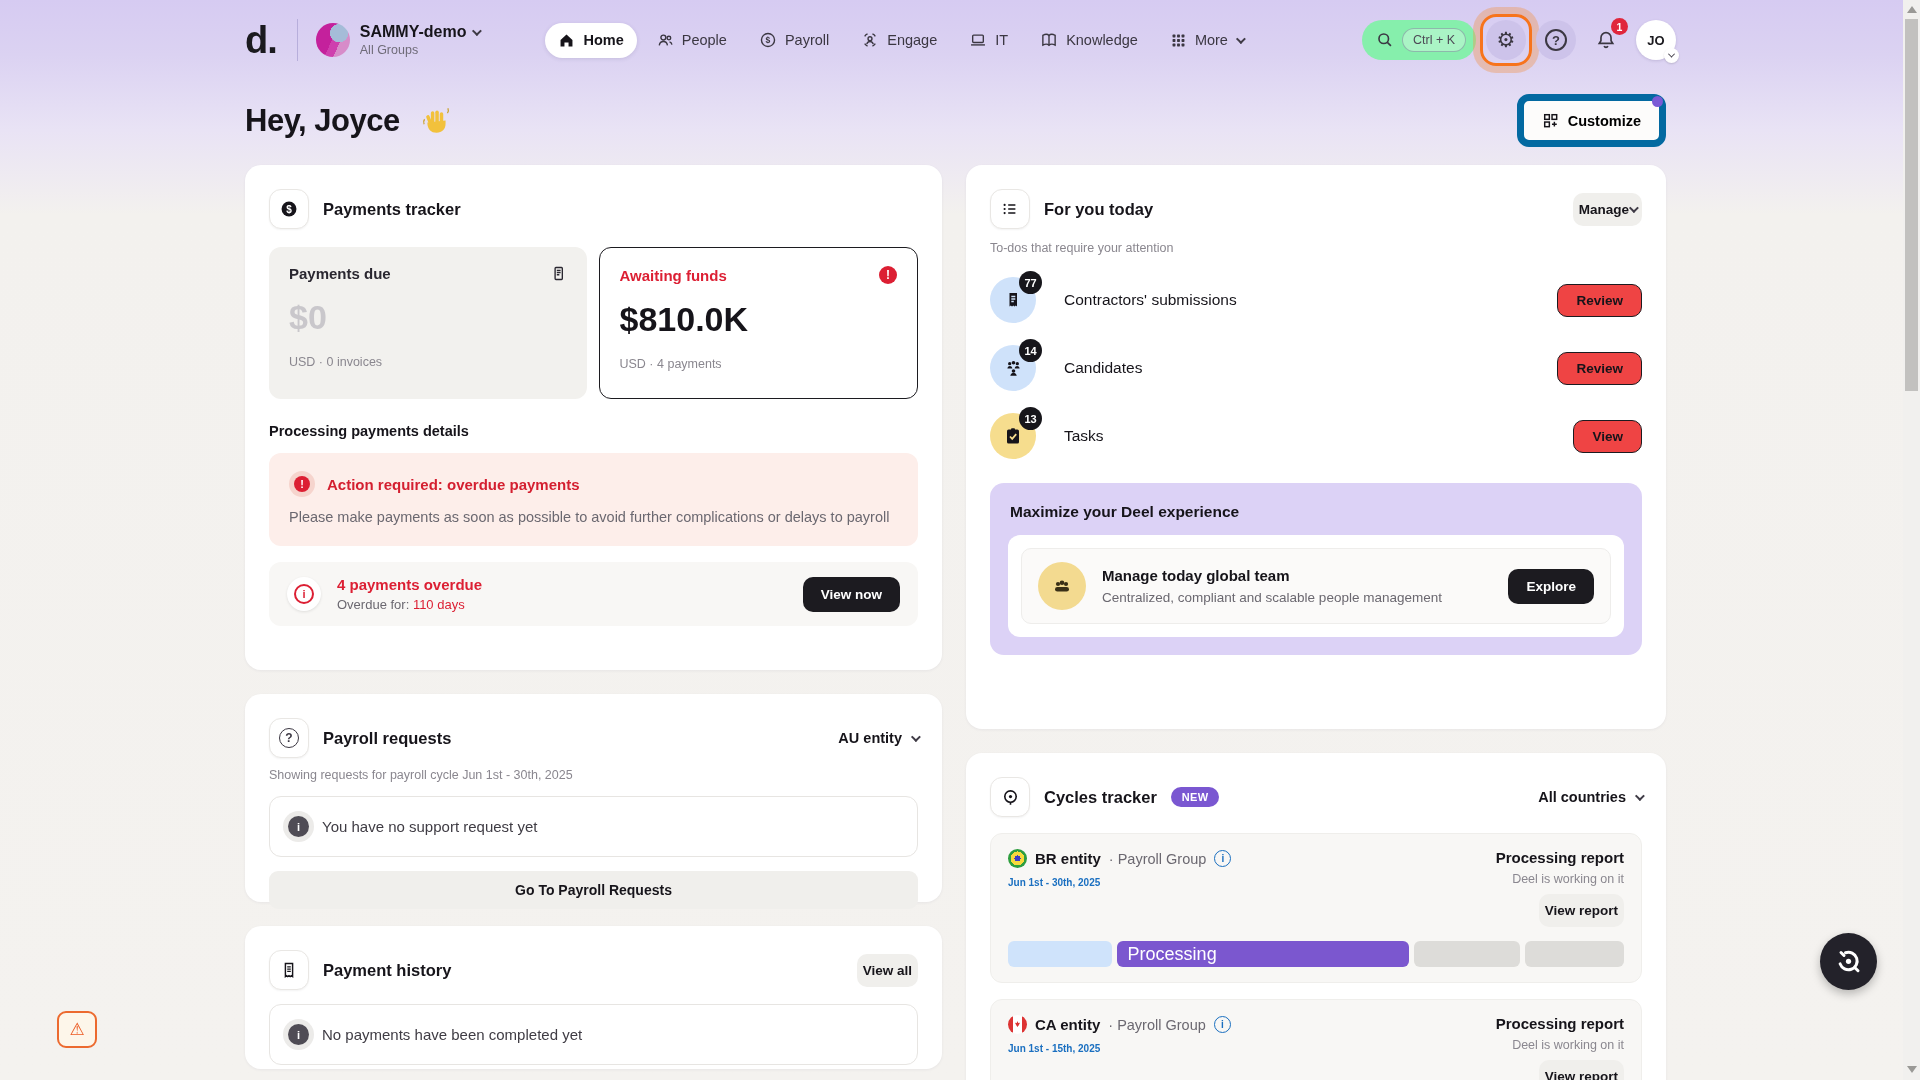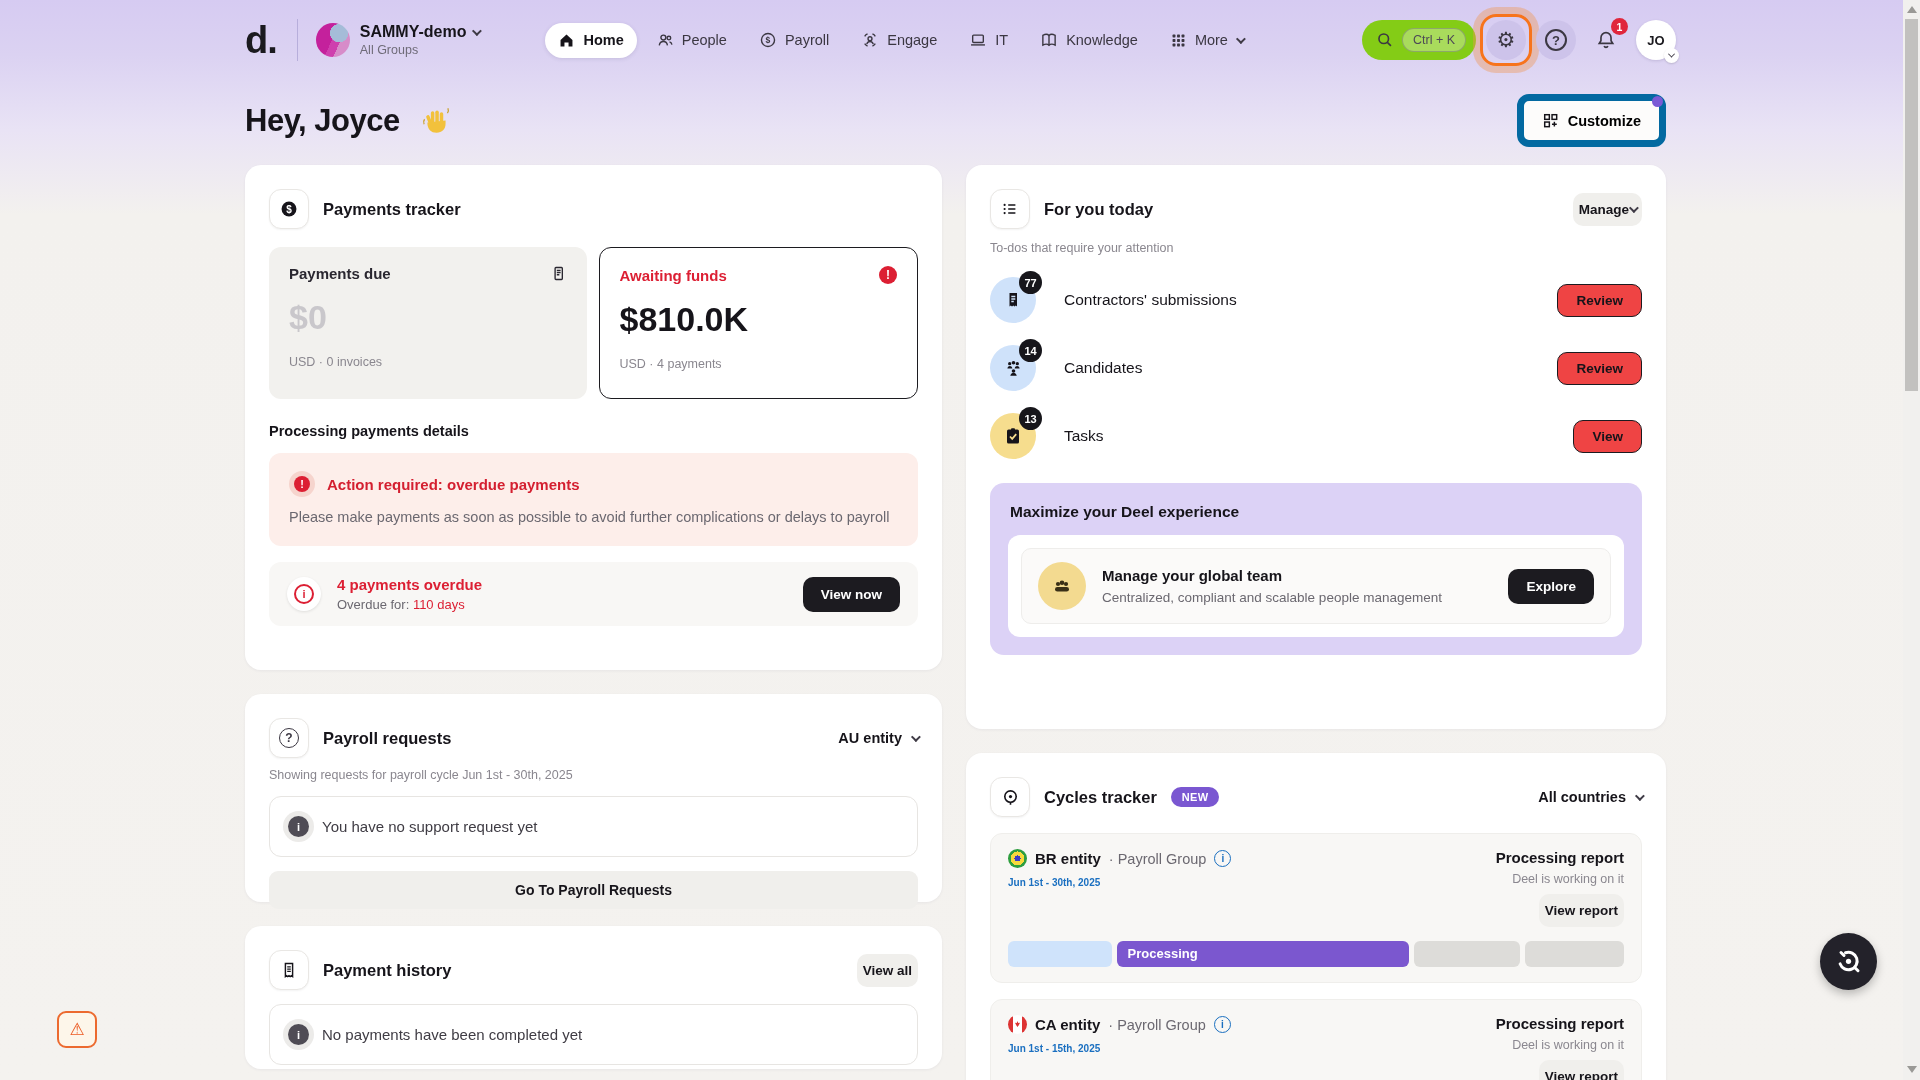--- a/index.html
+++ b/index.html
@@ -19,21 +19,21 @@
                linear-gradient(115deg,#c4219c 48%,#cf3fae 48% 66%,#d78cc9 66%)}
   .org-name{font-size:16px;font-weight:700;display:flex;align-items:center;gap:6px}
   .org-sub{font-size:12.5px;color:#6f6b78;margin-top:2px}
   .chev{width:10px;height:10px;border-right:2px solid #3f3b46;border-bottom:2px solid #3f3b46;transform:rotate(45deg) translateY(-2px);display:inline-block}
   .chev.sm{width:7px;height:7px}
   .nav{display:flex;align-items:center;gap:6px;margin-left:66px}
   .nav-item{display:flex;align-items:center;gap:8px;padding:9px 13px;border-radius:22px;font-size:14.5px;font-weight:500;color:#3b3742;cursor:pointer;white-space:nowrap}
   .nav-item.active{background:#fff;box-shadow:0 1px 4px rgba(40,30,80,.12);font-weight:700;color:#16141a}
   .nav-item svg{flex:0 0 auto}
   .hdr-right{margin-left:auto;display:flex;align-items:center;gap:10px}
-  .search-pill{display:flex;align-items:center;gap:8px;background:#84cc16;border-radius:22px;height:40px;padding:0 10px 0 14px;cursor:pointer}
+  .search-pill{display:flex;align-items:center;gap:8px;background:#86efac;border-radius:22px;height:40px;padding:0 10px 0 14px;cursor:pointer}
   .kbd{font-size:12.5px;color:#4d4956;background:rgba(255,255,255,.30);border:1px solid rgba(86,74,122,.35);border-radius:13px;padding:4px 10px}
   .icon-btn{width:40px;height:40px;border-radius:50%;display:flex;align-items:center;justify-content:center;cursor:pointer;position:relative}
   .icon-btn.tinted{background:#cdc3ea}
   .gear-glyph{font-family:"DejaVu Sans",sans-serif;font-size:21px;color:#3b3742;line-height:1}
   .annotation-ring{position:absolute;left:-6px;top:-6px;width:52px;height:52px;border:3px solid #f7741c;border-radius:16px;box-shadow:0 0 0 7px rgba(240,150,80,.40);pointer-events:none}
   .q-circle{width:22px;height:22px;border:2px solid #3b3742;border-radius:50%;display:flex;align-items:center;justify-content:center;font-size:13px;font-weight:700;color:#3b3742}
   .badge-red{position:absolute;top:-2px;right:-2px;min-width:17px;height:17px;border-radius:9px;background:#e0263c;color:#fff;font-size:10.5px;font-weight:700;display:flex;align-items:center;justify-content:center;padding:0 4px}
   .avatar-user{width:40px;height:40px;border-radius:50%;background:#fff;display:flex;align-items:center;justify-content:center;font-size:13px;font-weight:700;color:#1b1a1f;position:relative;cursor:pointer;box-shadow:0 1px 3px rgba(40,30,80,.15)}
   .avatar-chev{position:absolute;right:-3px;bottom:-3px;width:15px;height:15px;background:#fff;border-radius:50%;display:flex;align-items:center;justify-content:center;box-shadow:0 1px 2px rgba(0,0,0,.15)}
   .avatar-chev .chev{width:5px;height:5px;border-width:1.5px;transform:rotate(45deg) translate(-1px,-1px)}
@@ -110,21 +110,21 @@
   .cycle-status-sub{font-size:12.5px;color:#8a878f;margin-top:6px}
   .cycle-right .btn-gray{margin:8px 0 0 auto}
   .info-blue{width:17px;height:17px;border:1.5px solid #1a6fc0;border-radius:50%;color:#1a6fc0;font-size:10px;font-weight:700;font-style:normal;display:flex;align-items:center;justify-content:center;cursor:pointer}
   .flag{width:19px;height:19px;border-radius:50%;flex:0 0 auto;position:relative;overflow:hidden}
   .flag.br{background:radial-gradient(circle at 50% 50%,#3c3cc4 0 3px,#f8d93c 3px 7px,#2e9e3f 7px)}
   .flag.ca{background:linear-gradient(90deg,#d33 0 5px,#fff 5px 14px,#d33 14px);}
   .flag.ca::after{content:"";position:absolute;left:7px;top:6px;width:5px;height:6px;background:#d33;clip-path:polygon(50% 0,65% 35%,100% 30%,75% 70%,50% 100%,25% 70%,0 30%,35% 35%)}
   .pbar{display:flex;gap:5px;margin-top:14px}
   .pseg{height:26px;border-radius:6px}
   .pseg.b{flex:1.05;background:#cfe3fb}
-  .pseg.p{flex:2.85;background:#7b57cf;color:#fff;font-size:13px;font-weight:700;line-height:26px;padding-left:11px}
+  .pseg.p{flex:2.85;background:#7b57cf;color:#fff;font-size:18px;font-weight:400;line-height:26px;padding-left:11px}
   .pseg.g1{flex:1.08;background:#dddcd9}
   .pseg.g2{flex:1.0;background:#dddcd9}
   
   .warn-float{position:absolute;left:57px;top:1011px;width:40px;height:37px;background:#fdf6ea;border:2px solid #ec6a2f;border-radius:9px;display:flex;align-items:center;justify-content:center;cursor:pointer}
   .warn-glyph{font-family:"DejaVu Sans",sans-serif;color:#ec5a22;font-size:17px;line-height:1}
   .ai-float{position:absolute;left:1820px;top:933px;width:57px;height:57px;border-radius:50%;background:#23222a;display:flex;align-items:center;justify-content:center;cursor:pointer;box-shadow:0 4px 10px rgba(0,0,0,.25)}
   
   .scrollbar{position:absolute;right:0;top:0;width:17px;height:1080px;background:#f1f0ee}
   .sb-thumb{position:absolute;left:2px;top:19px;width:13px;height:372px;background:#c2c1bf;cursor:pointer}
   .sb-arrow{position:absolute;left:4px;width:0;height:0;border-left:5px solid transparent;border-right:5px solid transparent;cursor:pointer}
@@ -434,21 +434,21 @@
         <div class="banner-inner">
           <div class="team-circ">
             <svg width="24" height="24" viewBox="0 0 24 24" fill="#3a3017">
                 <circle cx="8" cy="10" r="2.1"></circle>
                 <circle cx="16" cy="10" r="2.1"></circle>
                 <circle cx="12" cy="8.8" r="2.3"></circle>
                 <rect x="5" y="13" width="14" height="4.6" rx="2.3"></rect>
               </svg>
           </div>
           <div>
-            <div class="banner-card-title">Manage your global team</div>
+            <div class="banner-card-title">Manage today global team</div>
             <div class="banner-card-sub">Centralized, compliant and scalable people management</div>
           </div>
           <button class="btn-black" style="margin-left:auto">Explore</button>
         </div>
       </div>
     </div>
   </div>
 
   <div class="card" style="height:420px;overflow:hidden">
     <div class="card-head">

